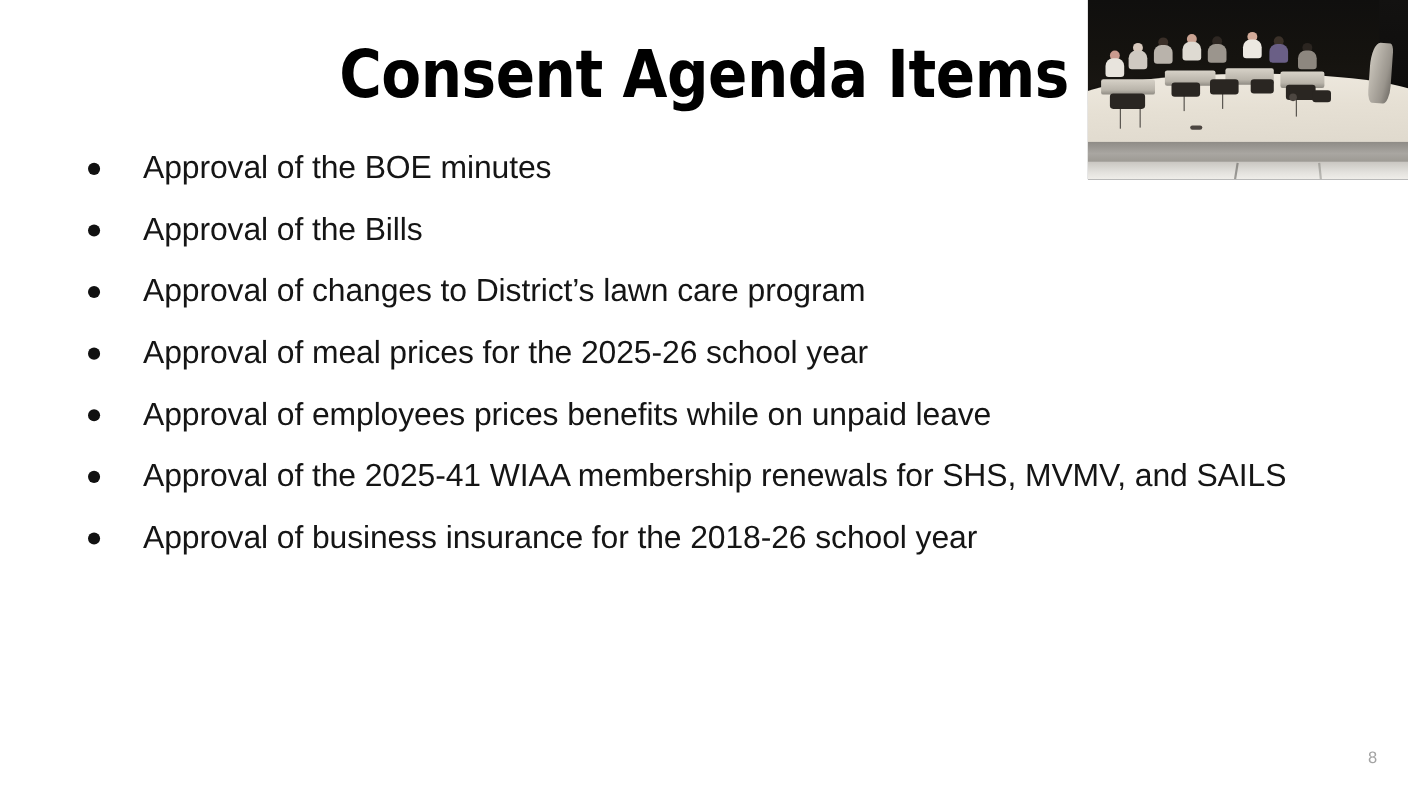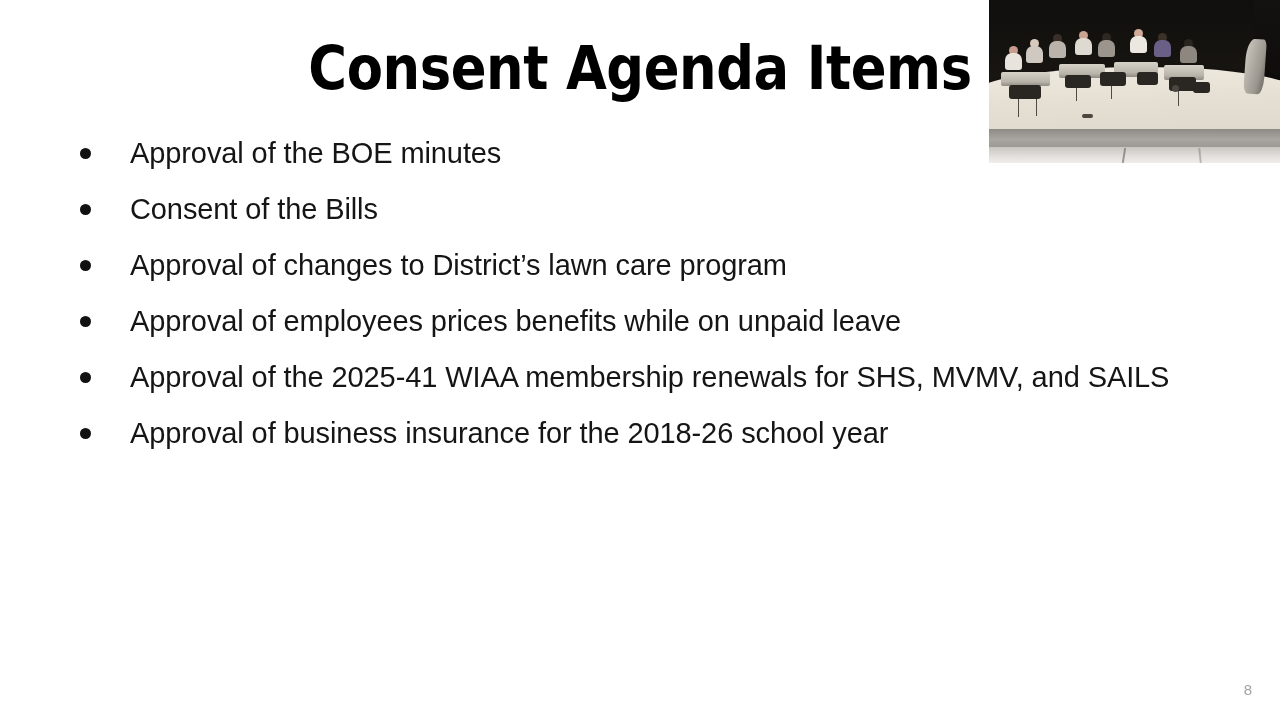--- a/index.html
+++ b/index.html
@@ -211,25 +211,29 @@
 
   <div class="slide-title">Consent Agenda Items</div>
 
   <ul class="bullet-list">
     <li class="bullet-item">
       <span class="bullet-marker"></span>
       <span class="bullet-text">Approval of the BOE minutes</span>
     </li>
     <li class="bullet-item">
       <span class="bullet-marker"></span>
-      <span class="bullet-text">Consent of the Bills</span>
+      <span class="bullet-text">Approval of the Bills</span>
     </li>
     <li class="bullet-item">
       <span class="bullet-marker"></span>
       <span class="bullet-text">Approval of changes to District’s lawn care program</span>
+    </li>
+    <li class="bullet-item">
+      <span class="bullet-marker"></span>
+      <span class="bullet-text">Approval of meal prices for the 2025-26 school year</span>
     </li>
     <li class="bullet-item">
       <span class="bullet-marker"></span>
       <span class="bullet-text">Approval of employees prices benefits while on unpaid leave</span>
     </li>
     <li class="bullet-item wrap">
       <span class="bullet-marker"></span>
       <span class="bullet-text">Approval of the 2025-41 WIAA membership renewals for SHS, MVMV, and SAILS</span>
     </li>
     <li class="bullet-item">

